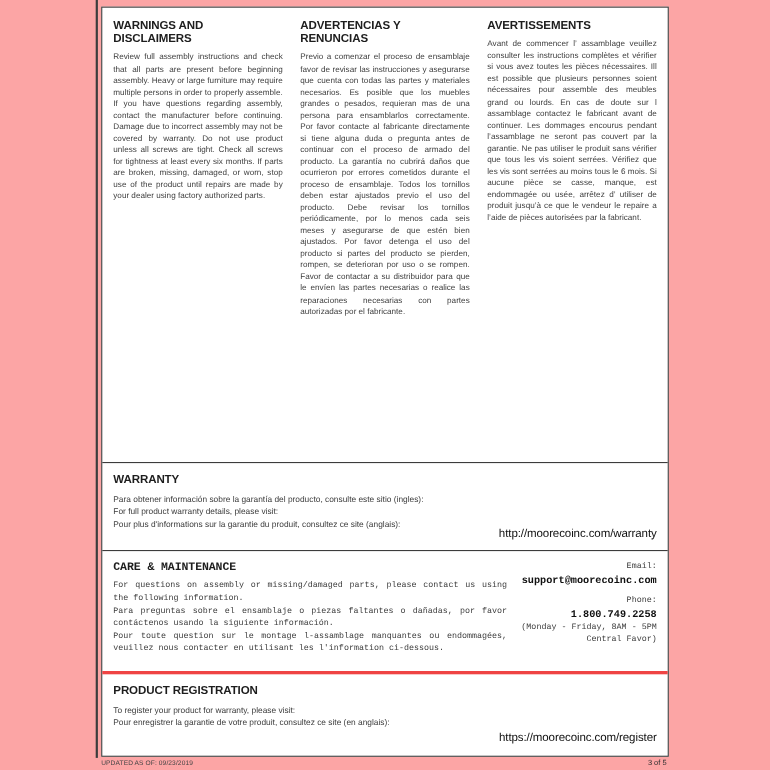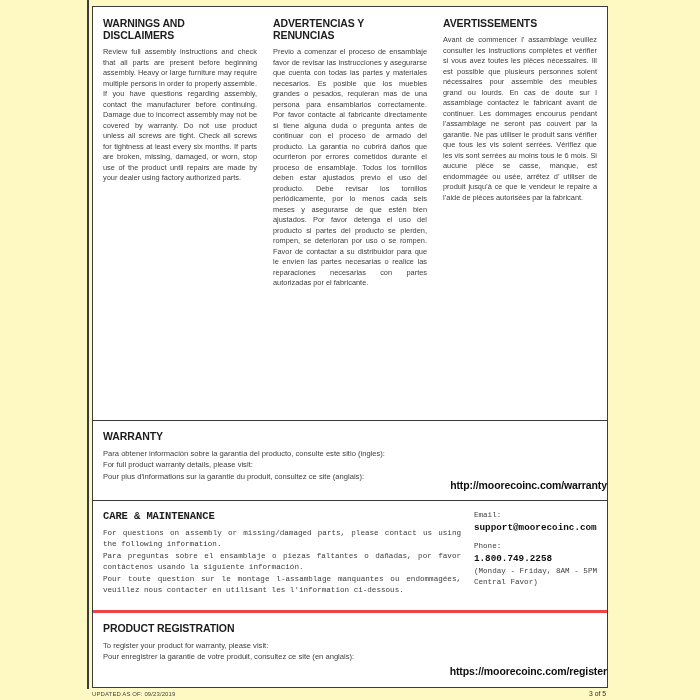--- a/index.html
+++ b/index.html
@@ -7,21 +7,21 @@
     padding: 0;
     width: 700px;
     height: 700px;
     background: #ffffff;
     font-family: "Liberation Sans", "DejaVu Sans", sans-serif;
   }
   .page {
     position: relative;
     width: 700px;
     height: 700px;
-    background: #fef9c3;
+    background: #fca5a5;
     overflow: hidden;
   }
   .spine {
     position: absolute;
     left: 87px;
     top: 0;
     width: 2px;
     height: 689px;
     background: #3c3c3c;
   }
@@ -81,32 +81,32 @@
     font-size: 7.6px;
     line-height: 1.5;
     color: #3d3d3d;
   }
   .care .left {
     width: 358px;
     text-align: justify;
   }
   .url {
     position: absolute;
-    right: 0;
+    right: 10px;
     bottom: 9px;
-    font-weight: bold;
+    font-weight: normal;
     font-size: 10.5px;
     color: #101010;
     letter-spacing: -0.1px;
   }
   .contact {
     position: absolute;
     right: 10px;
     top: 9px;
-    text-align: left;
+    text-align: right;
     font-size: 7.6px;
     line-height: 1.45;
     color: #3d3d3d;
   }
   .contact .strong {
     font-weight: bold;
     font-size: 9.3px;
     color: #101010;
   }
   .contact .gap { height: 7px; }

